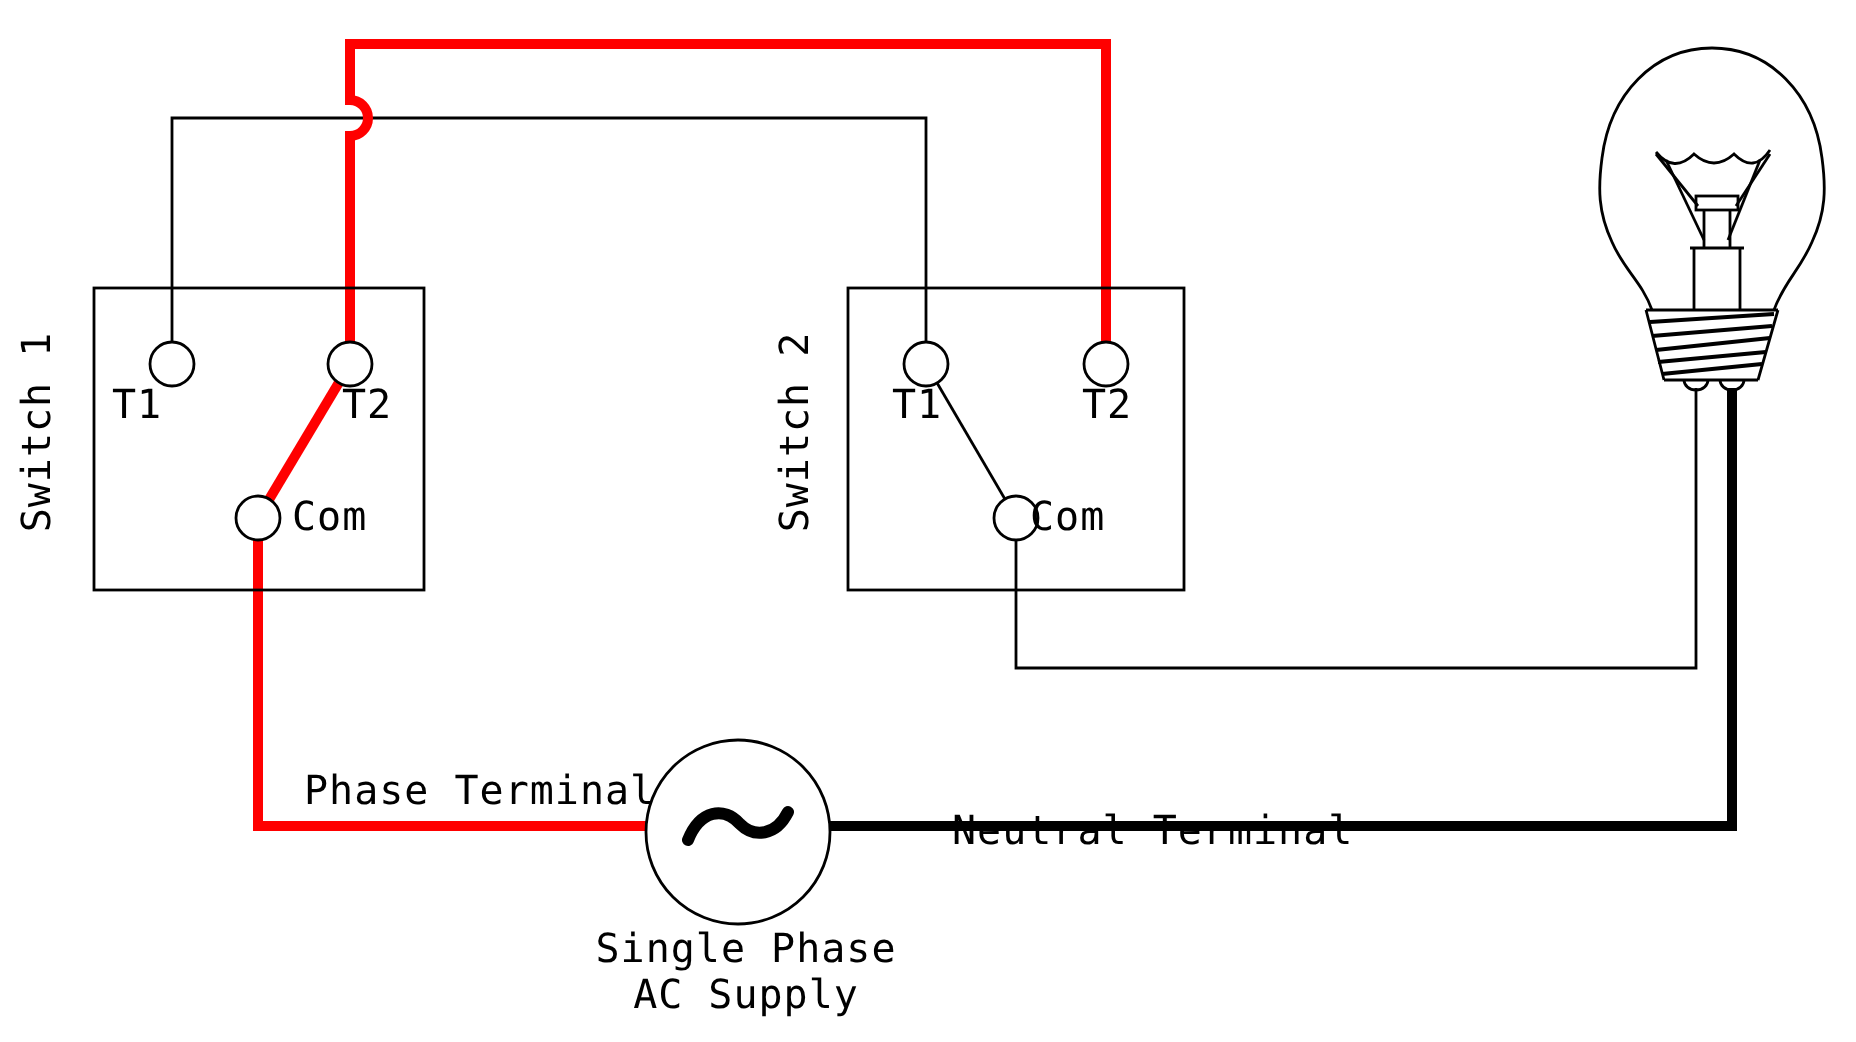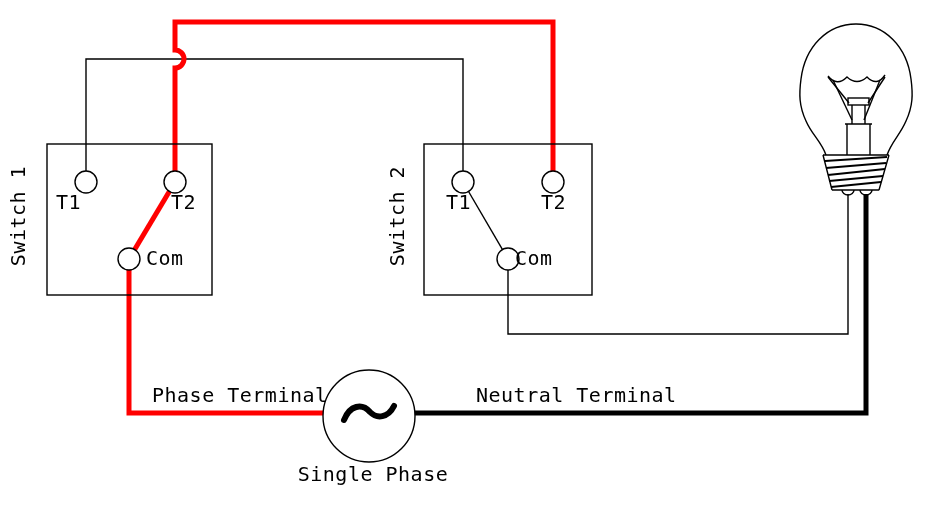--- a/index.html
+++ b/index.html
@@ -80,19 +80,20 @@
 
   <div class="lbl" style="left:56px;  top:191px;">T1</div>
   <div class="lbl" style="left:171px; top:191px;">T2</div>
   <div class="lbl" style="left:146px; top:247px;">Com</div>
 
   <div class="lbl" style="left:446px; top:191px;">T1</div>
   <div class="lbl" style="left:541px; top:191px;">T2</div>
   <div class="lbl" style="left:515px; top:247px;">Com</div>
 
   <div class="lbl" style="left:152px; top:384px;">Phase Terminal</div>
-  <div class="lbl" style="left:476px; top:384px;">Neutral Terminal</div>
+  <div class="lbl" style="left:476px; top:404px;">Neutral Terminal</div>
 
   <div class="lbl caption" style="left:373px; top:463px;">
     <div>Single Phase</div>
+    <div>AC Supply</div>
   </div>
 
 </div>
 
 </body></html>

